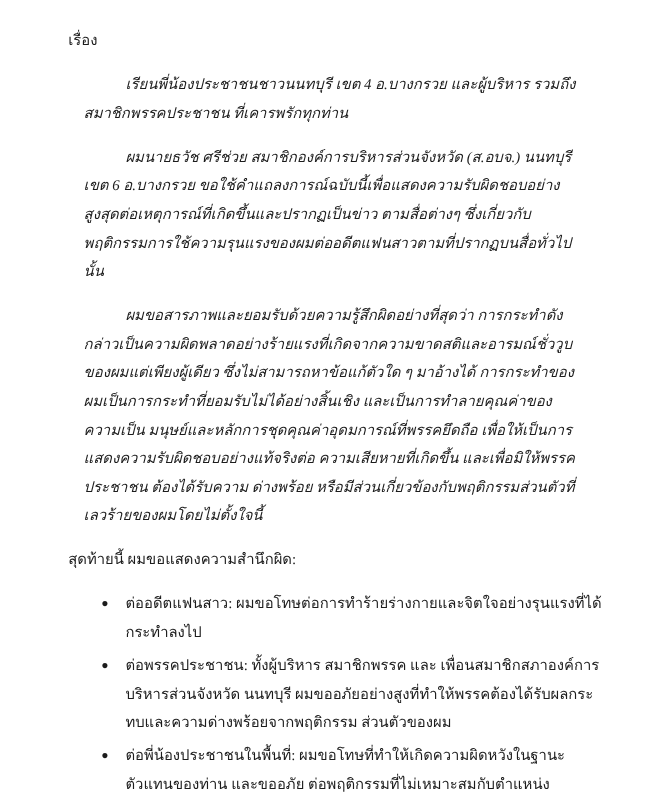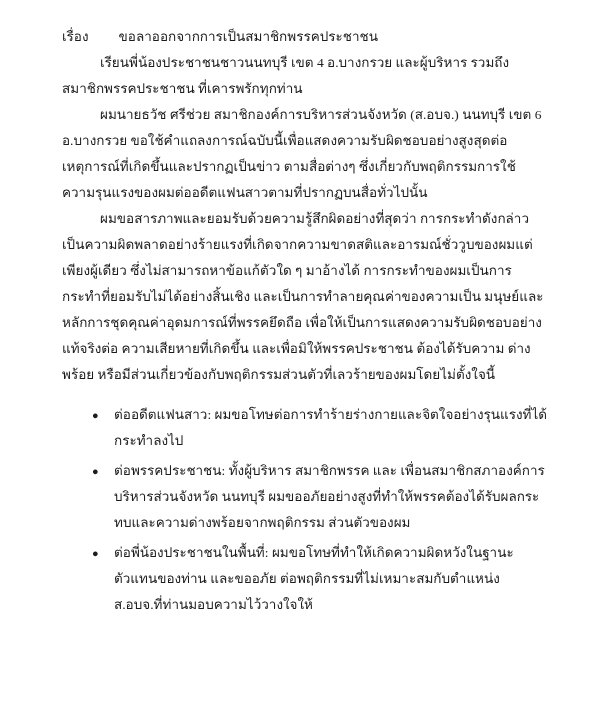--- a/index.html
+++ b/index.html
@@ -23,22 +23,23 @@
   }
   .subject-row {
     display: flex;
     align-items: baseline;
   }
   .subject-row .label {
     flex: 0 0 auto;
     margin-right: 30px;
   }
   p.para {
-    margin: 0;
+    margin: 14px;
     text-indent: 38px;
+    font-style: italic;
   }
   p.flush {
     margin: 0;
     text-indent: 0;
   }
   .gap-lg { margin-top: 30px; }
   .gap-md { margin-top: 22px; }
   ul.remorse-list {
     list-style: none;
     margin: 14px 0 0 0;
@@ -56,30 +57,30 @@
     font-size: 11px;
   }
 </style>
 </head>
 <body>
 
 <div class="page">
 
   <div class="subject-row">
     <span class="label">เรื่อง</span>
-    <span>ขอลาออกจากการเป็นสมาชิกพรรคประชาชน</span>
   </div>
 
   <p class="para gap-lg">เรียนพี่น้องประชาชนชาวนนทบุรี เขต 4 อ.บางกรวย และผู้บริหาร รวมถึงสมาชิกพรรคประชาชน ที่เคารพรักทุกท่าน</p>
 
   <p class="para gap-md">ผมนายธวัช ศรีช่วย สมาชิกองค์การบริหารส่วนจังหวัด (ส.อบจ.) นนทบุรี เขต 6 อ.บางกรวย ขอใช้คำแถลงการณ์ฉบับนี้เพื่อแสดงความรับผิดชอบอย่างสูงสุดต่อเหตุการณ์ที่เกิดขึ้นและปรากฏเป็นข่าว ตามสื่อต่างๆ ซึ่งเกี่ยวกับพฤติกรรมการใช้ความรุนแรงของผมต่ออดีตแฟนสาวตามที่ปรากฏบนสื่อทั่วไปนั้น</p>
 
   <p class="para gap-md">ผมขอสารภาพและยอมรับด้วยความรู้สึกผิดอย่างที่สุดว่า การกระทำดังกล่าวเป็นความผิดพลาดอย่างร้ายแรงที่เกิดจากความขาดสติและอารมณ์ชั่ววูบของผมแต่เพียงผู้เดียว ซึ่งไม่สามารถหาข้อแก้ตัวใด ๆ มาอ้างได้ การกระทำของผมเป็นการกระทำที่ยอมรับไม่ได้อย่างสิ้นเชิง และเป็นการทำลายคุณค่าของความเป็น มนุษย์และหลักการชุดคุณค่าอุดมการณ์ที่พรรคยึดถือ เพื่อให้เป็นการแสดงความรับผิดชอบอย่างแท้จริงต่อ ความเสียหายที่เกิดขึ้น และเพื่อมิให้พรรคประชาชน ต้องได้รับความ ด่างพร้อย หรือมีส่วนเกี่ยวข้องกับพฤติกรรมส่วนตัวที่เลวร้ายของผมโดยไม่ตั้งใจนี้</p>
 
 
+  <p class="flush gap-md">สุดท้ายนี้ ผมขอแสดงความสำนึกผิด:</p>
 
   <ul class="remorse-list">
     <li>
       <span class="bullet">●</span>
       <span>ต่ออดีตแฟนสาว: ผมขอโทษต่อการทำร้ายร่างกายและจิตใจอย่างรุนแรงที่ได้กระทำลงไป</span>
     </li>
     <li>
       <span class="bullet">●</span>
       <span>ต่อพรรคประชาชน: ทั้งผู้บริหาร สมาชิกพรรค และ เพื่อนสมาชิกสภาองค์การบริหารส่วนจังหวัด นนทบุรี ผมขออภัยอย่างสูงที่ทำให้พรรคต้องได้รับผลกระทบและความด่างพร้อยจากพฤติกรรม ส่วนตัวของผม</span>
     </li>

